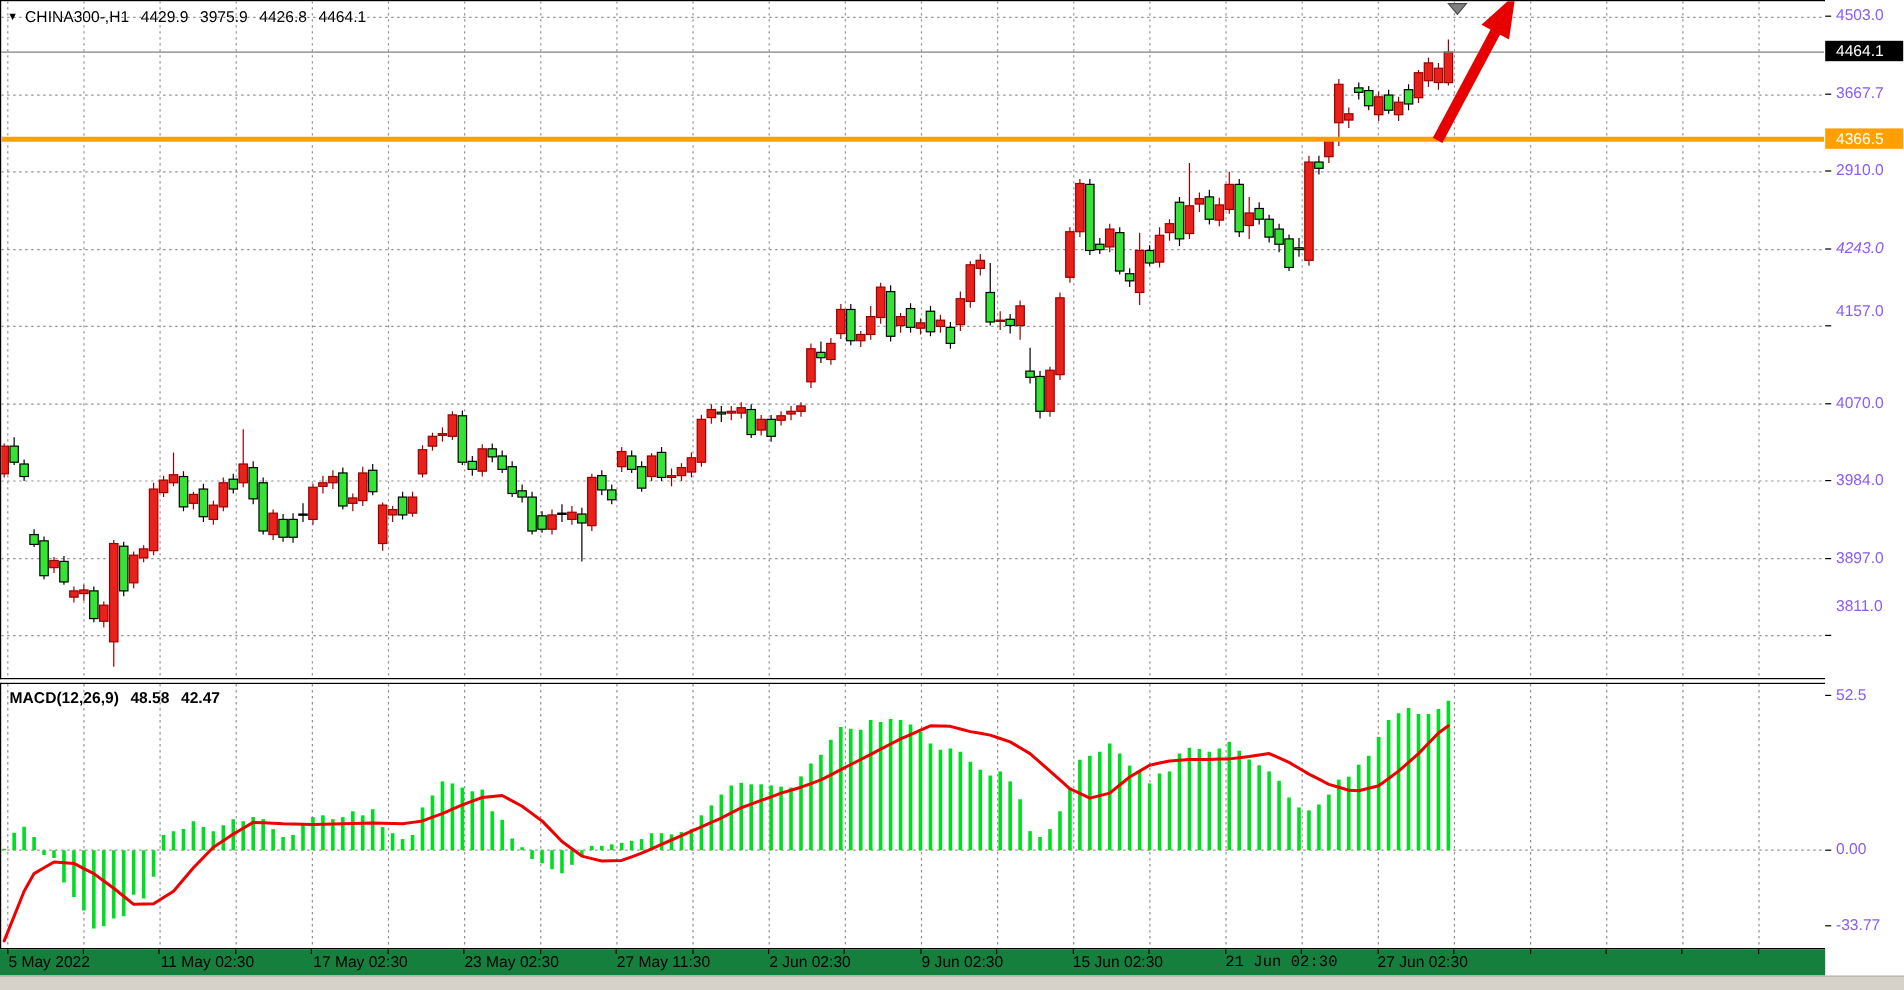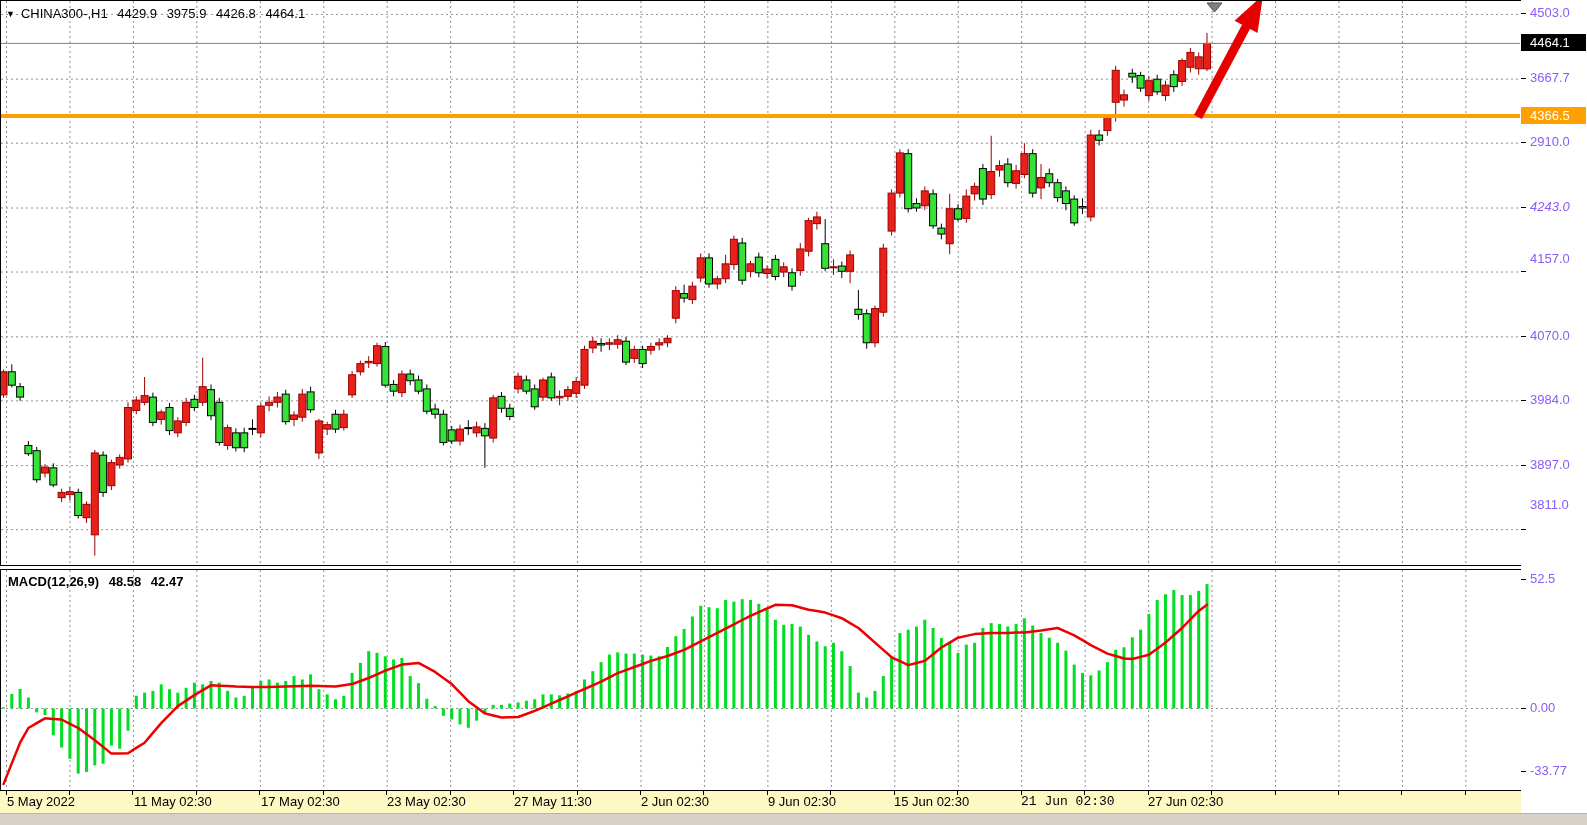--- a/index.html
+++ b/index.html
@@ -13,21 +13,21 @@
   svg{display:block;}
   .axis-label{position:absolute;left:9px;white-space:nowrap;font-size:13px;color:#8b5cf6;}
   .axis-tick{position:absolute;left:0;width:5px;height:1px;background:#000;}
   #title-bar{position:absolute;left:6px;top:6px;display:flex;align-items:center;z-index:5;}
   #symbol-menu{font-size:9px;margin-right:6px;cursor:pointer;line-height:12px;}
   #chart-title span{margin-right:6px;}
   #macd-label{position:absolute;left:8px;top:574px;z-index:5;}
   #macd-label span{margin-right:6px;font-weight:bold;}
   .badge{position:absolute;left:0;width:56px;height:17px;line-height:17px;padding-left:9px;
          font-size:13px;box-sizing:content-box;}
-  #time-axis{position:absolute;left:0;top:791px;width:1521px;height:22px;background:#fef9c3;}
+  #time-axis{position:absolute;left:0;top:791px;width:1521px;height:22px;background:#15803d;}
   .time-label{position:absolute;top:3px;white-space:nowrap;font-size:13px;}
   .time-tick{position:absolute;top:0;width:1px;height:4px;background:#000;}
   #bottom-strip{position:absolute;left:0;top:813px;width:1587px;height:12px;background:#d6d2c9;border-top:1px solid #b8b4ab;}
 </style>
 </head>
 <body>
 
 <div id="window">
 
   <div id="title-bar">

